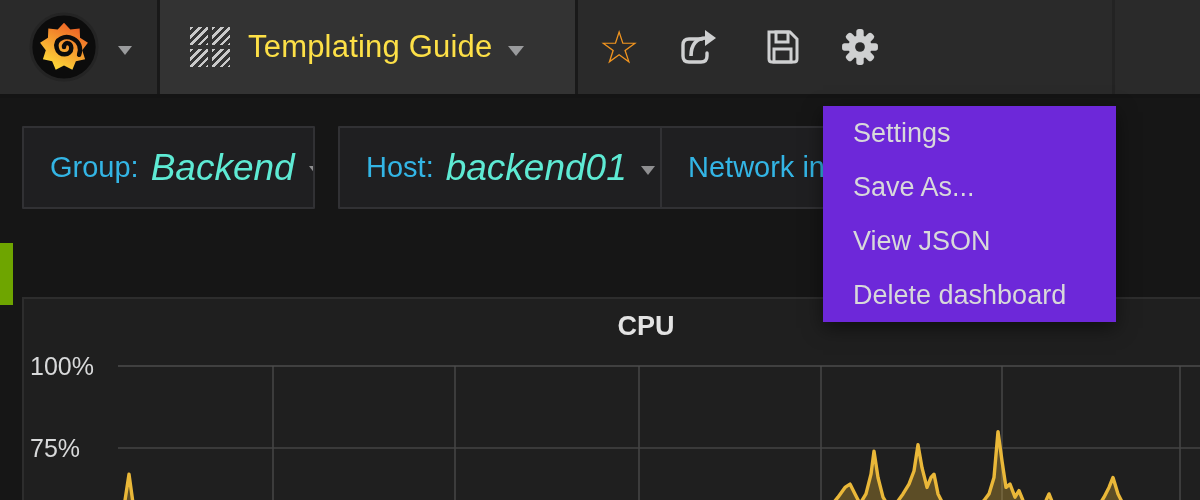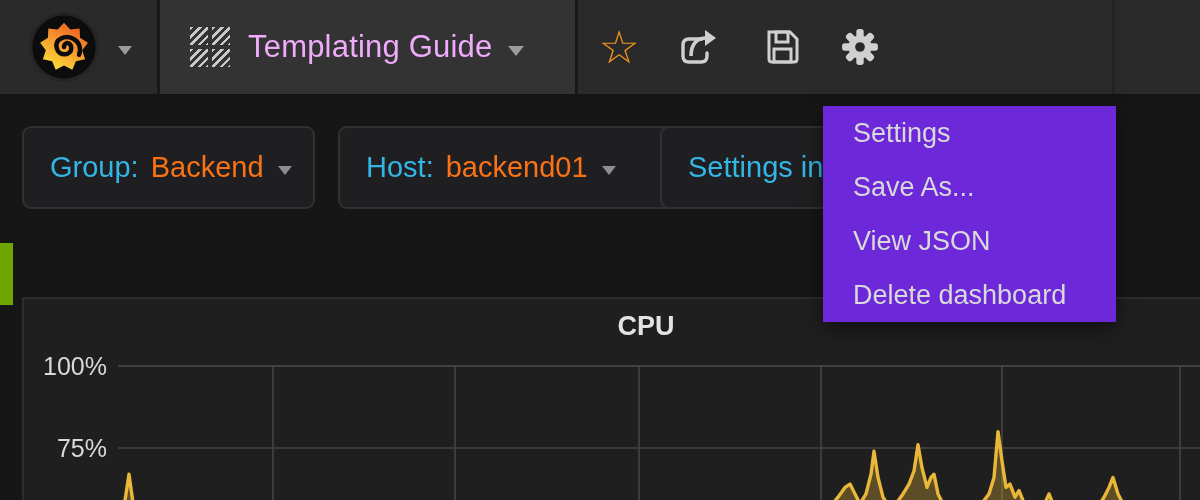--- a/index.html
+++ b/index.html
@@ -24,57 +24,57 @@
     background:#333333;border-left:3px solid #191919;border-right:3px solid #191919;
     box-sizing:border-box;display:flex;align-items:center;cursor:pointer;
   }
   .grid-icon{
     width:40px;height:40px;margin-left:30px;margin-right:18px;
     display:grid;grid-template-columns:18px 18px;grid-template-rows:18px 18px;gap:4px;
   }
   .grid-icon span{
     background:repeating-linear-gradient(135deg,#c9c9c9 0 2.5px,rgba(0,0,0,0) 2.5px 6px);
   }
-  .dash-title{font-size:31px;color:#f0abfc;letter-spacing:.2px;}
+  .dash-title{font-size:31px;color:#fde047;letter-spacing:.2px;}
   .caret{
     width:0;height:0;border-left:8px solid transparent;border-right:8px solid transparent;
     border-top:10px solid #9a9b9d;display:inline-block;
   }
   .caret.small{border-left-width:7px;border-right-width:7px;border-top-width:9px;}
   .logo-caret{position:absolute;left:118px;top:46px;}
   .title-caret{margin-left:16px;margin-top:8px;}
   .nav-icon{
     position:absolute;top:0;height:94px;width:56px;background:none;border:none;padding:0;
     display:flex;align-items:center;justify-content:center;cursor:pointer;
   }
   .nav-sep{position:absolute;left:1112px;top:0;width:3px;height:94px;background:#232323;}
   .star-glyph{font-family:"DejaVu Sans",sans-serif;font-size:46px;line-height:1;color:#f0941f;}
   
   .var-box{
     position:absolute;top:126px;height:83px;box-sizing:border-box;
-    background:#1f1f21;border:2px solid #313134;border-radius:9px;
+    background:#1f1f21;border:2px solid #313134;border-radius:1px;
     display:flex;align-items:center;padding:0 26px;cursor:pointer;white-space:nowrap;overflow:hidden;
   }
   .var-label{font-size:29px;color:#33b5e5;margin-right:12px;}
-  .var-value{font-size:29px;color:#f97316;}
+  .var-value{font-size:37px;color:#5eead4;font-style:italic;}
   .var-caret{margin-left:14px;margin-top:6px;border-top-color:#8e8e90;
     border-left-width:7px;border-right-width:7px;border-top-width:9px;}
   
   .row-handle{position:absolute;left:0;top:243px;width:13px;height:62px;background:#6ea500;cursor:pointer;}
   
   .panel{
     position:absolute;left:22px;top:297px;width:1248px;height:420px;box-sizing:border-box;
     background:#1f1f1f;border:2px solid #2d2d2d;
   }
   .panel-title{
     position:absolute;left:0;top:12px;width:100%;text-align:center;
     font-size:27px;font-weight:bold;color:#e3e3e3;cursor:pointer;
   }
   .ytick{
-    position:absolute;left:30px;width:77px;text-align:right;
+    position:absolute;left:30px;width:77px;
     font-size:25px;color:#d8d9da;
   }
   .ytick.t100{top:352px;}
   .ytick.t75{top:434px;}
   .chart-svg{position:absolute;left:24px;top:299px;}
   
   .dropdown-menu{
     position:absolute;left:823px;top:106px;width:293px;margin:0;padding:0;list-style:none;
     background:#6d28d9;box-shadow:0 6px 18px rgba(0,0,0,.5);z-index:50;
   }
@@ -158,21 +158,21 @@
   <span class="caret var-caret"></span>
 </div>
 
 <div class="var-box" style="left:338px;width:342px;">
   <span class="var-label">Host:</span>
   <span class="var-value">backend01</span>
   <span class="caret var-caret"></span>
 </div>
 
 <div class="var-box" style="left:660px;width:380px;">
-  <span class="var-label">Settings in</span>
+  <span class="var-label">Network in</span>
   <span class="var-value"></span>
 </div>
 
 <div class="row-handle"></div>
 
 <section class="panel">
   <div class="panel-title">CPU</div>
 </section>
 
 <div class="ytick t100">100%</div>

